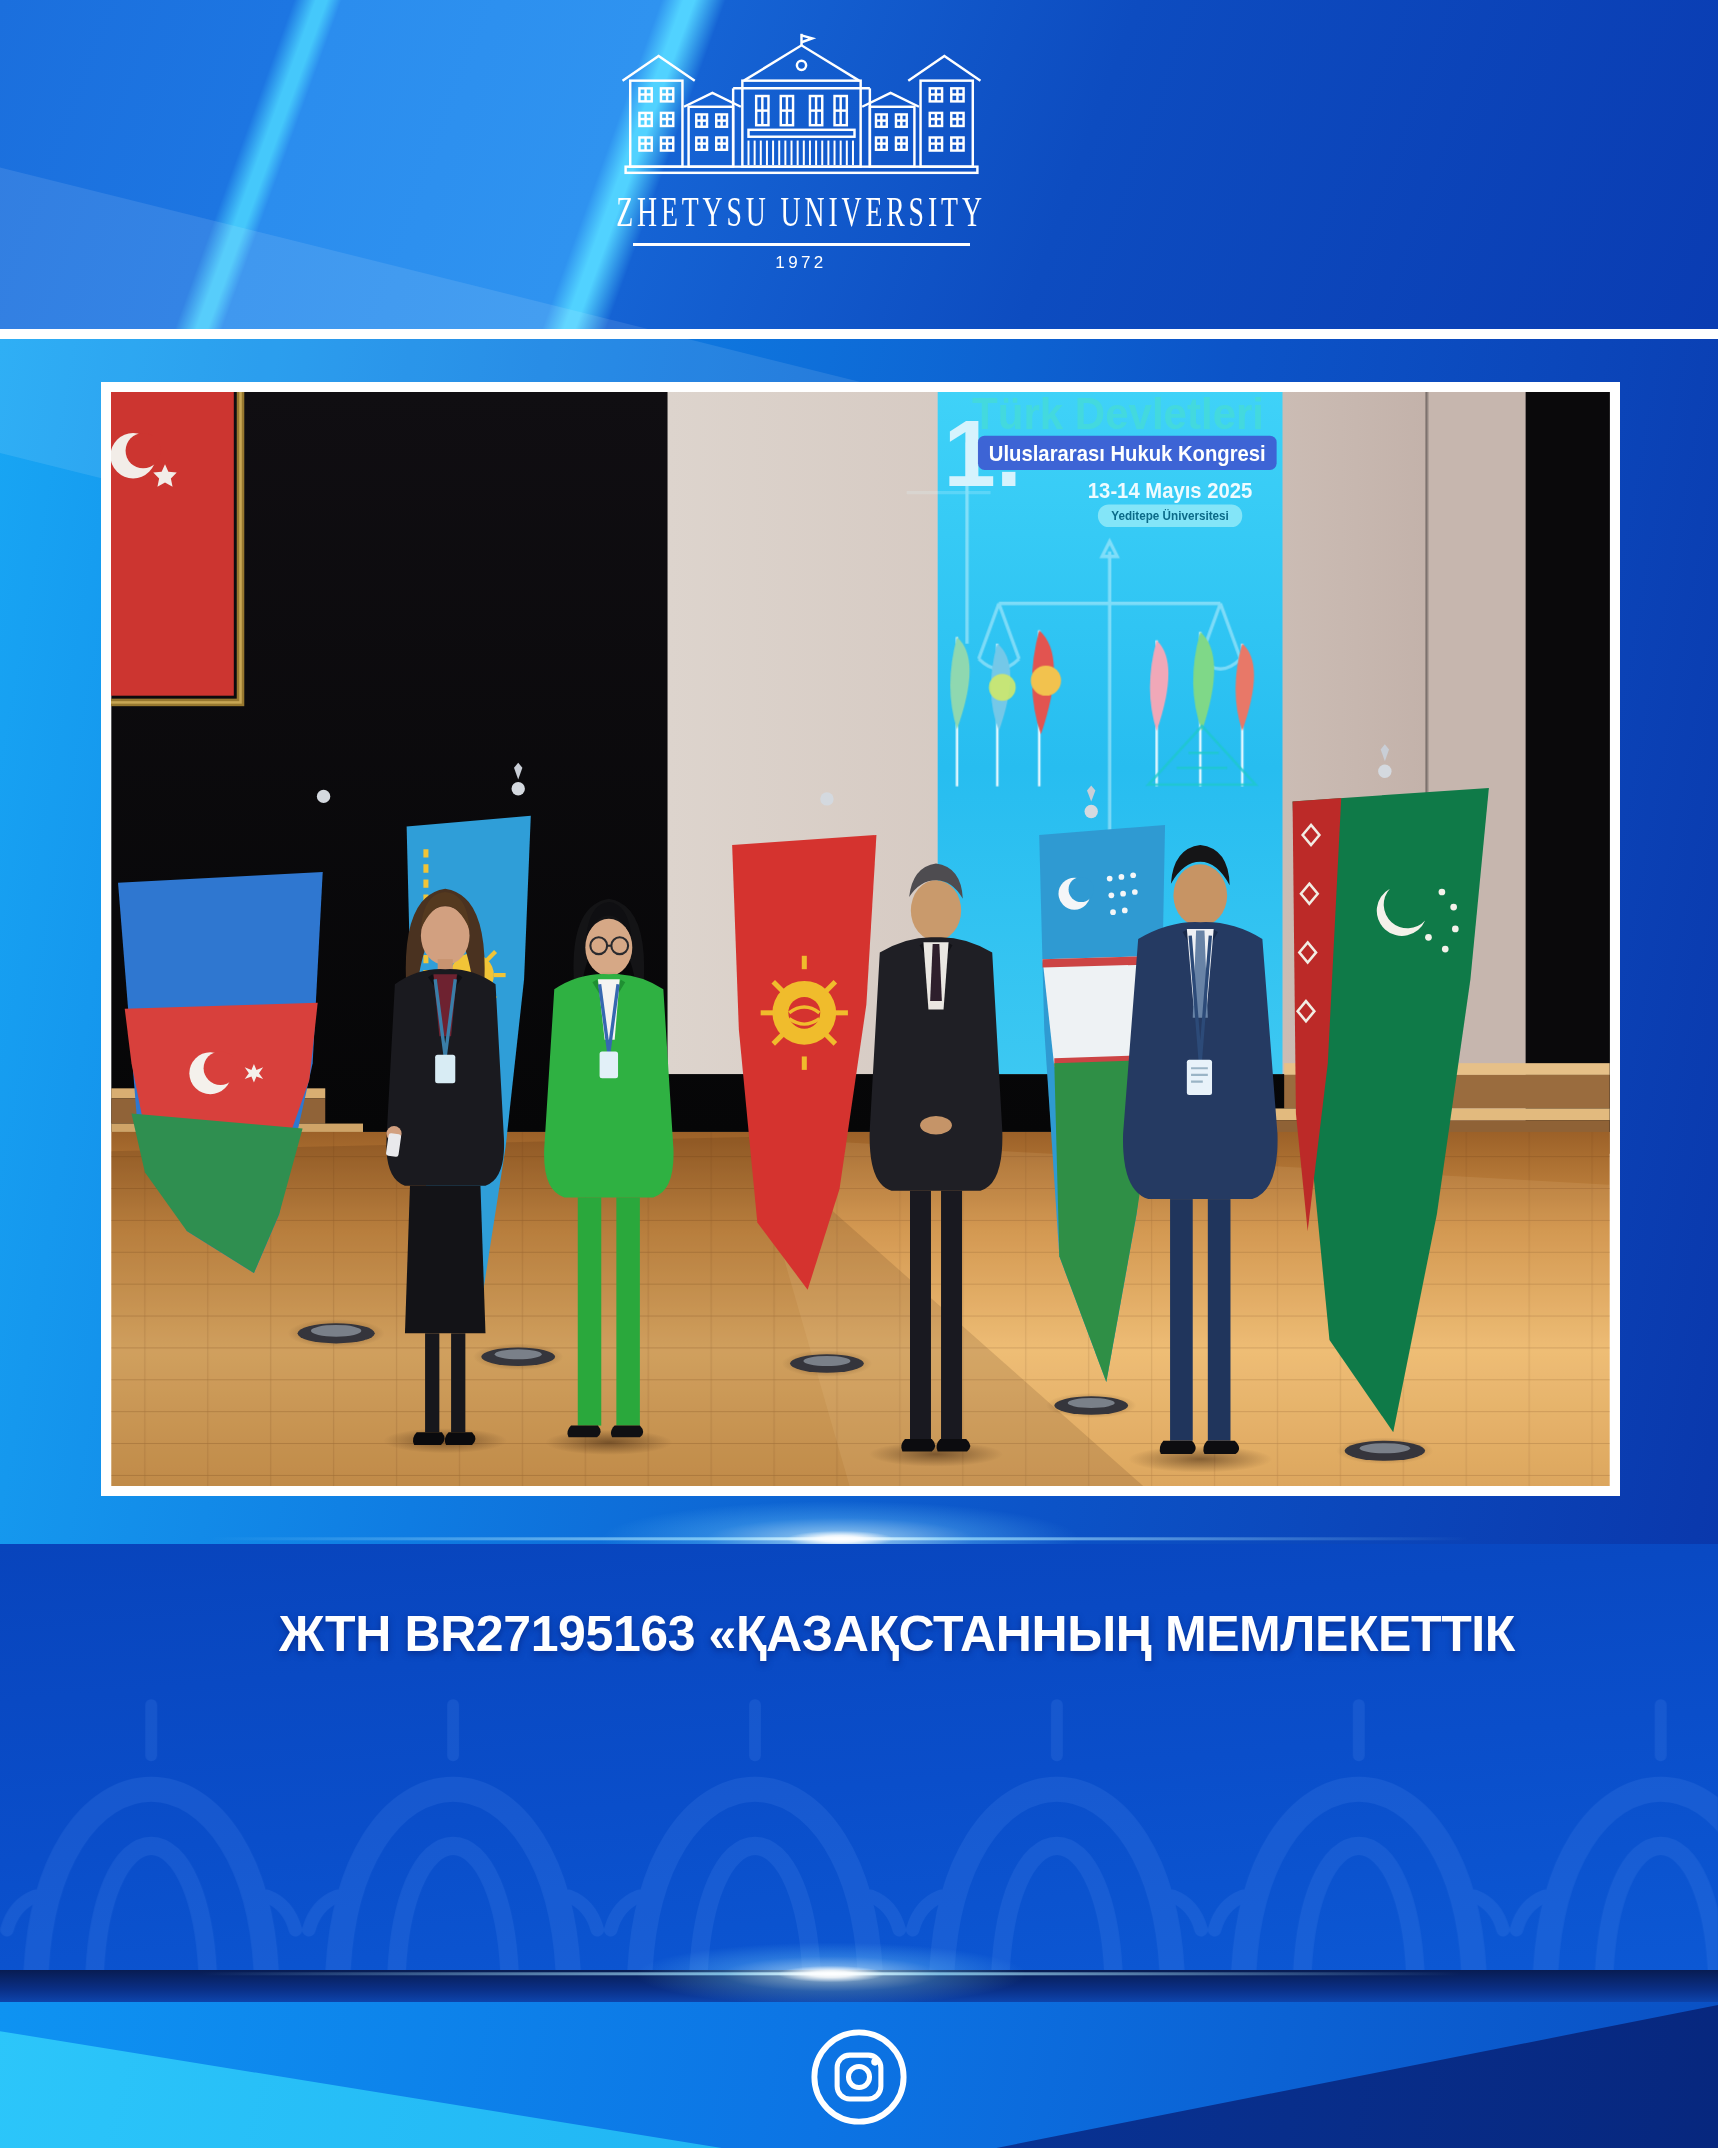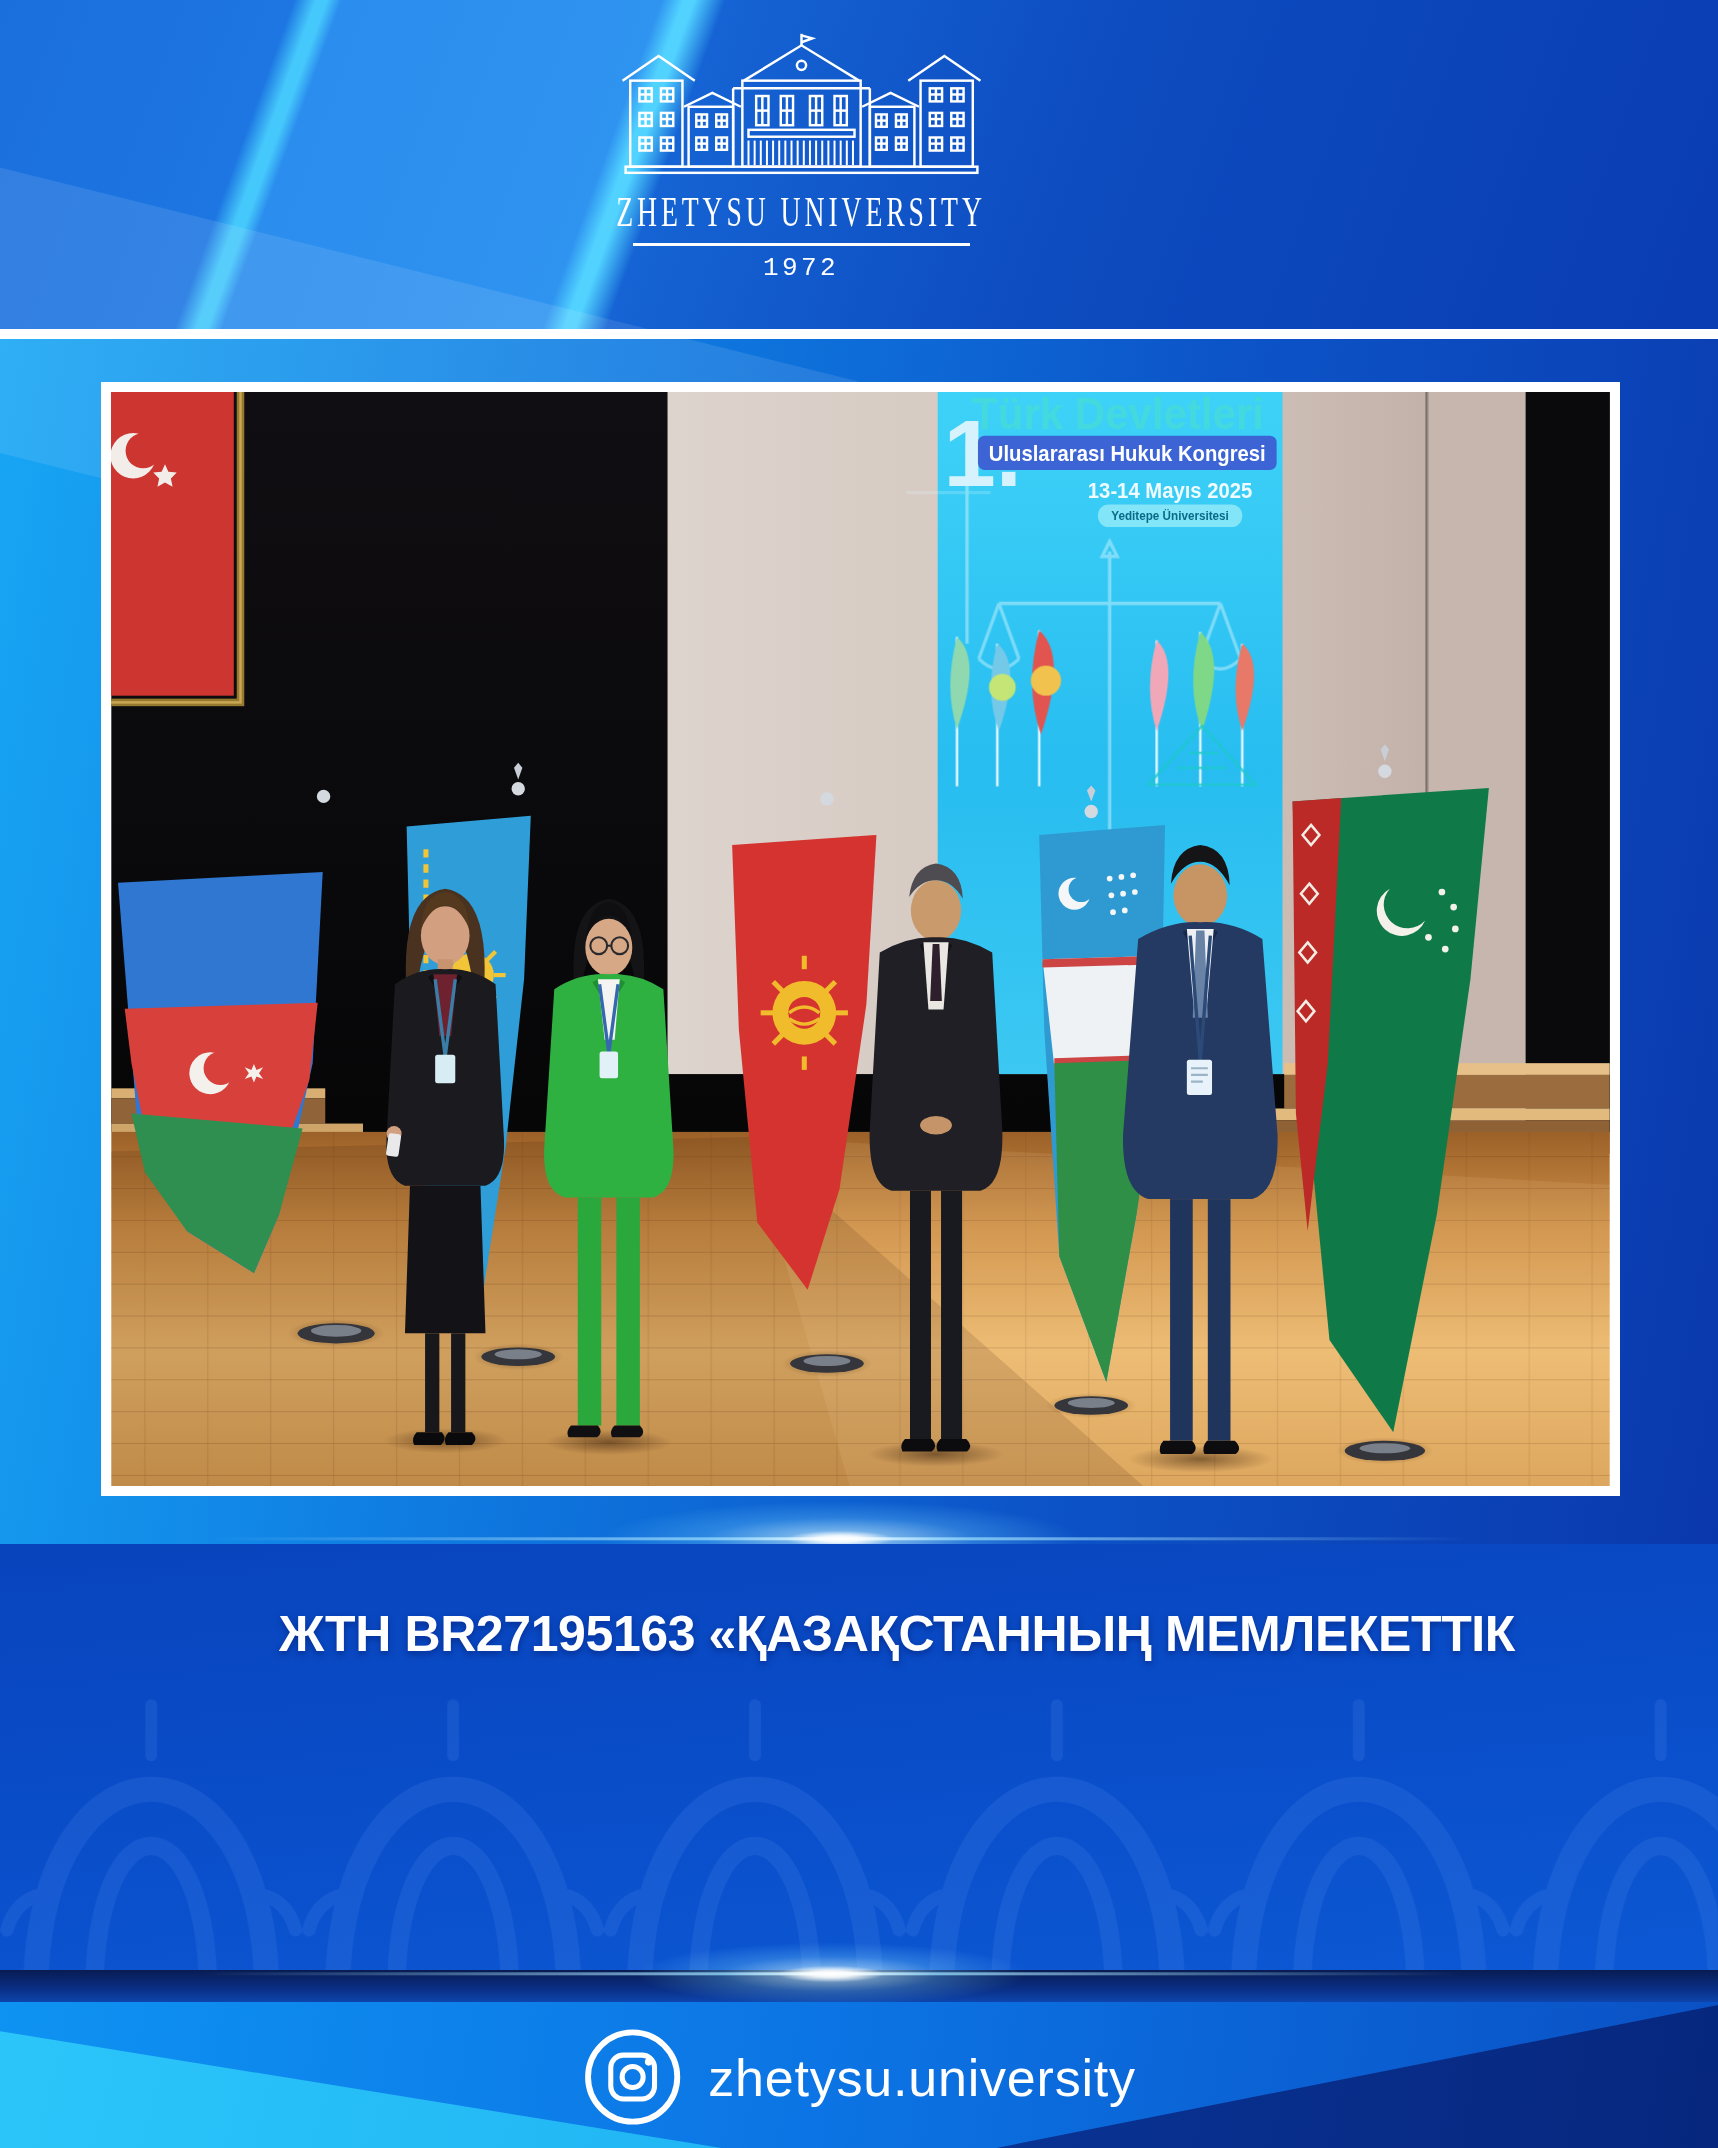--- a/index.html
+++ b/index.html
@@ -12,21 +12,21 @@
       #45c8fb 17.2%, #45c8fb 17.8%,
       #2b8dee 18.6%, #2f93f0 36%,
       #51d2ff 37.2%, #51d2ff 37.8%,
       #1563d4 39.5%, #0d4cc0 62%, #0a3cb2 100%);}
   .logo-wrap{position:absolute;left:801px;top:28.5px;transform:translateX(-50%);
     width:604px;text-align:center;color:#fff;}
   .logo-svg{display:block;margin:0 auto;}
   .brand-title{font-family:"Liberation Serif",serif;font-size:42px;letter-spacing:5.9px;
     white-space:nowrap;transform:scaleX(.66);transform-origin:50% 50%;margin-top:5px;}
   .brand-rule{width:337px;height:3.4px;background:#fff;margin:7.6px auto 6.7px auto;}
-  .brand-year{font-family:Liberation Mono, monospace;font-size:26px;letter-spacing:3.4px;text-align:center;}
+  .brand-year{font-family:Liberation Sans, sans-serif;font-size:17px;letter-spacing:3.4px;text-align:center;}
   
   .stripe-white{position:absolute;left:0;top:329px;width:1718px;height:10px;background:#fff;}
   
   .band-mid{position:absolute;left:0;top:339px;width:1718px;height:1205px;
     background:linear-gradient(100deg,#18a6f4 0%,#0f7ce2 32%,#0c54c8 64%,#0a38ac 100%);}
   .mid-sheen{position:absolute;left:-117px;top:-50px;width:1175px;height:277px;
     background:rgba(255,255,255,.10);transform:rotate(14deg);}
   
   .photo-frame{position:absolute;left:101px;top:382px;width:1519px;height:1114px;background:#fff;}
   .photo-svg{position:absolute;left:10px;top:10px;}
@@ -540,18 +540,17 @@
   <div class="band-bottom">
     <div class="wedge-cyan"></div>
     <div class="wedge-navy"></div>
     <div class="ig-row">
       <svg width="101" height="101" viewBox="0 0 120 120" fill="none" stroke="#ffffff">
         <circle cx="60" cy="60" r="53" stroke-width="7"></circle>
         <rect x="34" y="34" width="52" height="52" rx="15" stroke-width="6"></rect>
         <circle cx="60" cy="60" r="12.5" stroke-width="6"></circle>
         <circle cx="79" cy="42" r="4.5" fill="#ffffff" stroke="none"></circle>
       </svg>
-      <span class="ig-handle">zhetysu.university</span>
     </div>
   </div>
 
 </div>
 
 
 </body></html>

